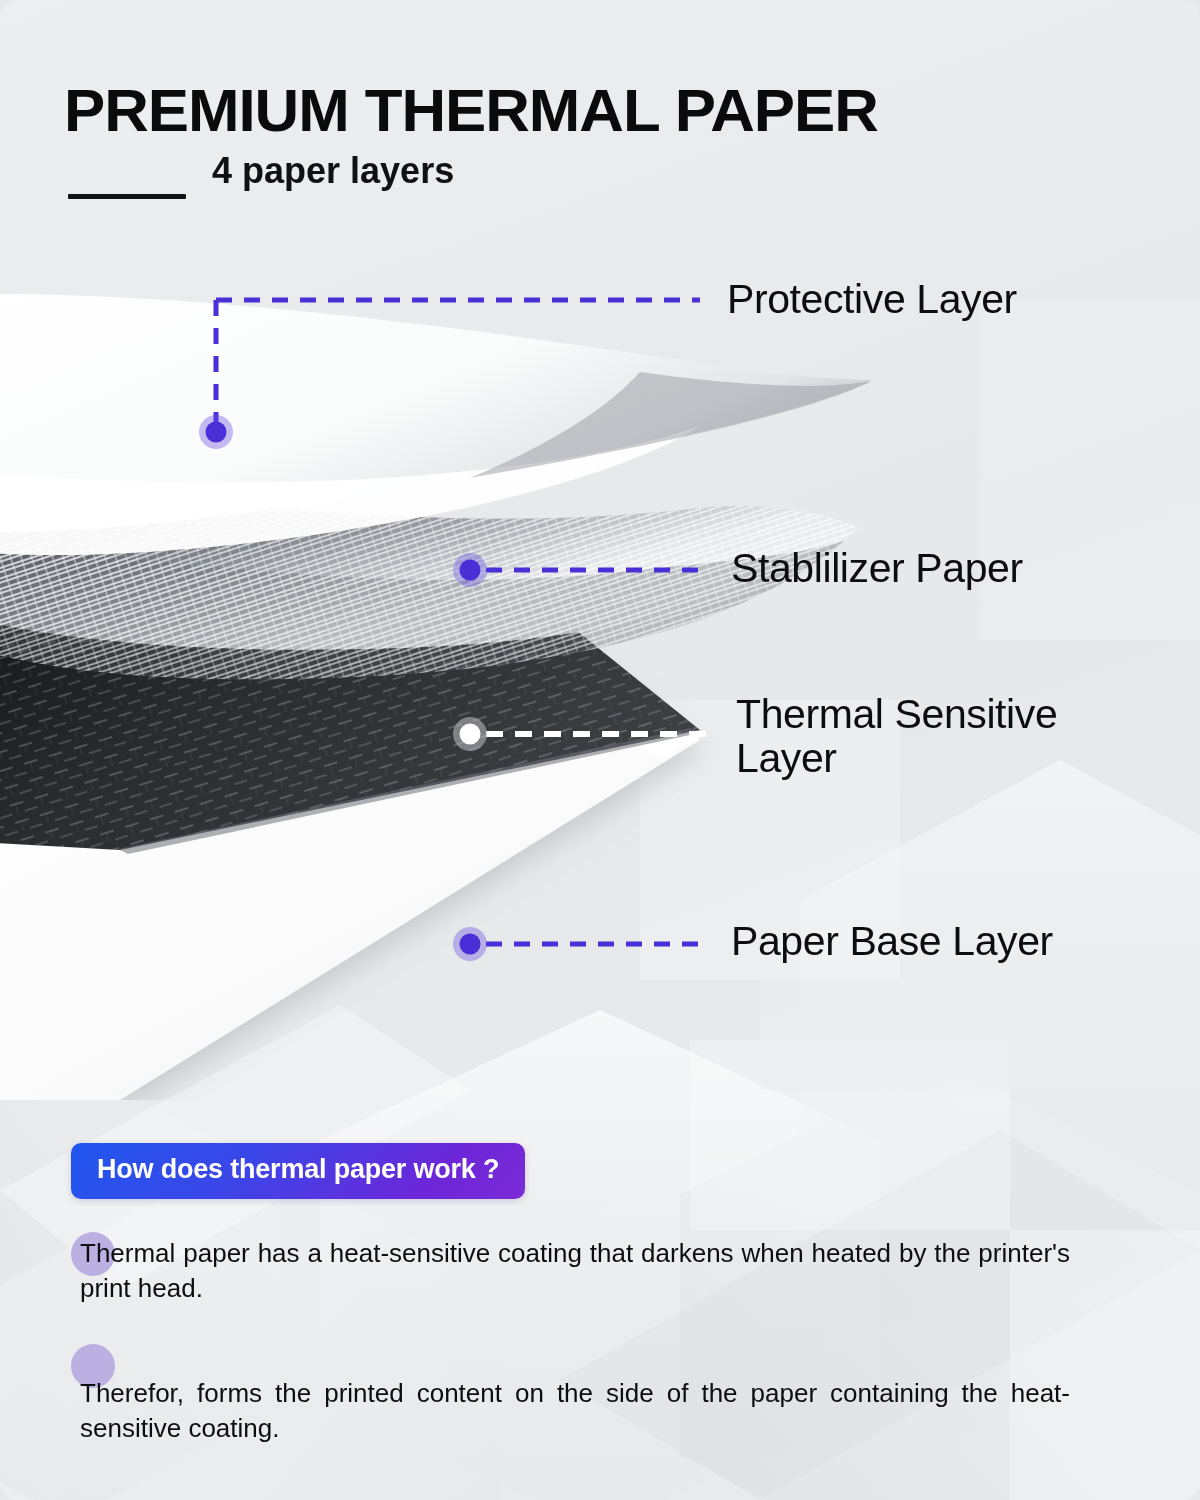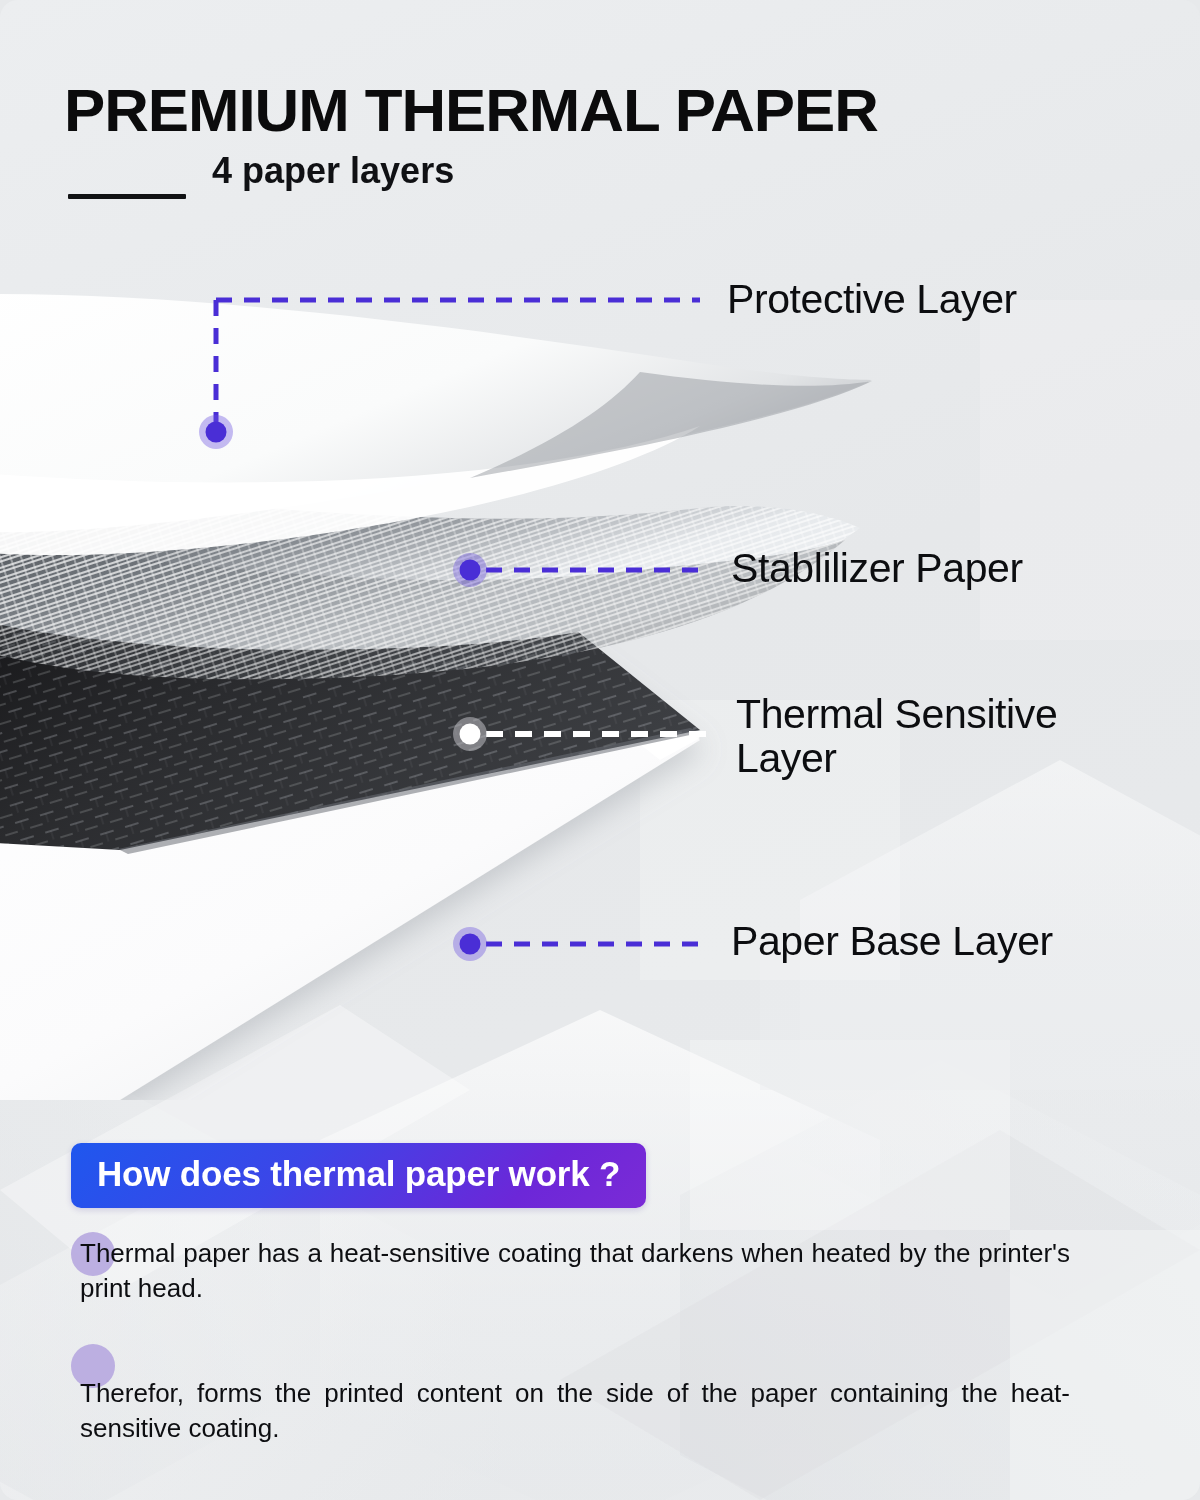--- a/index.html
+++ b/index.html
@@ -66,21 +66,21 @@
   }
   .dot.white .halo{ background:rgba(190,190,194,.55); }
   .dot.white .core{ background:#ffffff; }
 
   
   .banner{
     position:absolute; left:71px; top:1143px;
     padding:11px 26px 14px 26px;
     border-radius:10px;
     background:linear-gradient(135deg,#1f57ee 0%,#3b46e8 38%,#6c27d8 78%,#7b2bd6 100%);
-    color:#fff; font-size:35px; font-weight:700; letter-spacing:-0.2px;
+    color:#fff; font-size:27px; font-weight:700; letter-spacing:-0.2px;
     box-shadow:0 2px 6px rgba(60,40,150,.18);
     white-space:nowrap;
   }
 
   
   .para{
     position:absolute; left:80px; width:990px;
     font-size:26px; line-height:1.33; color:#0d0e11;
     font-weight:400; text-align:justify;
   }

